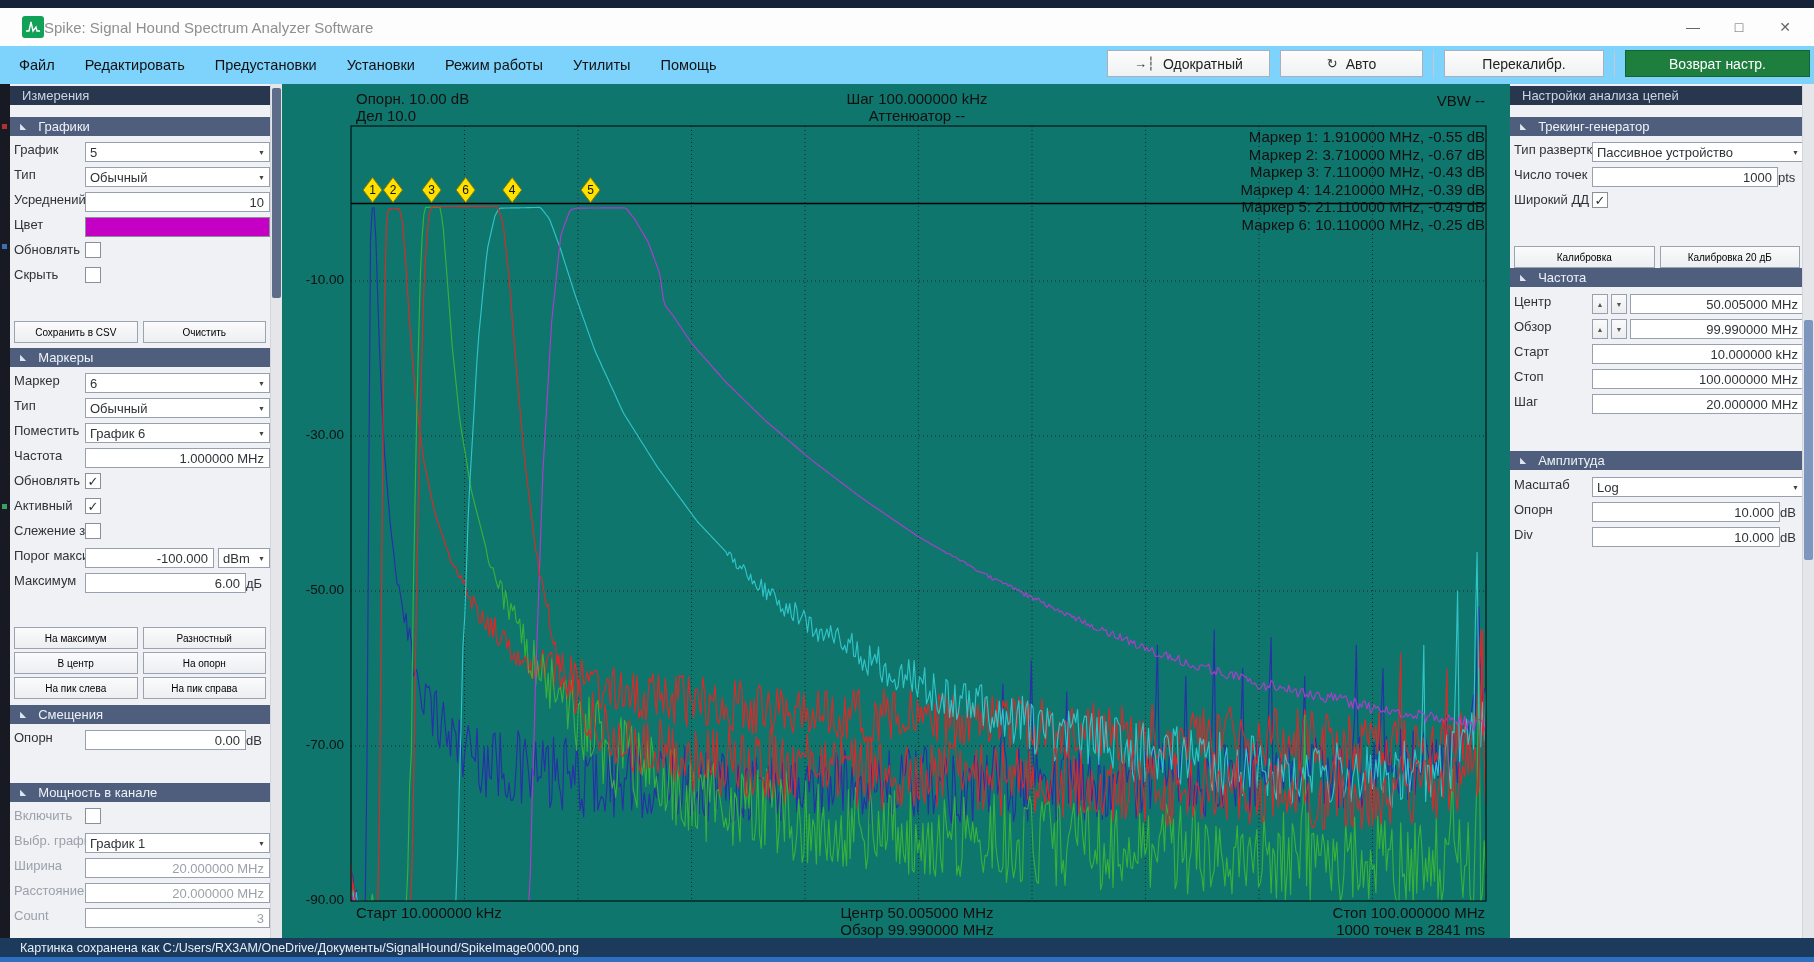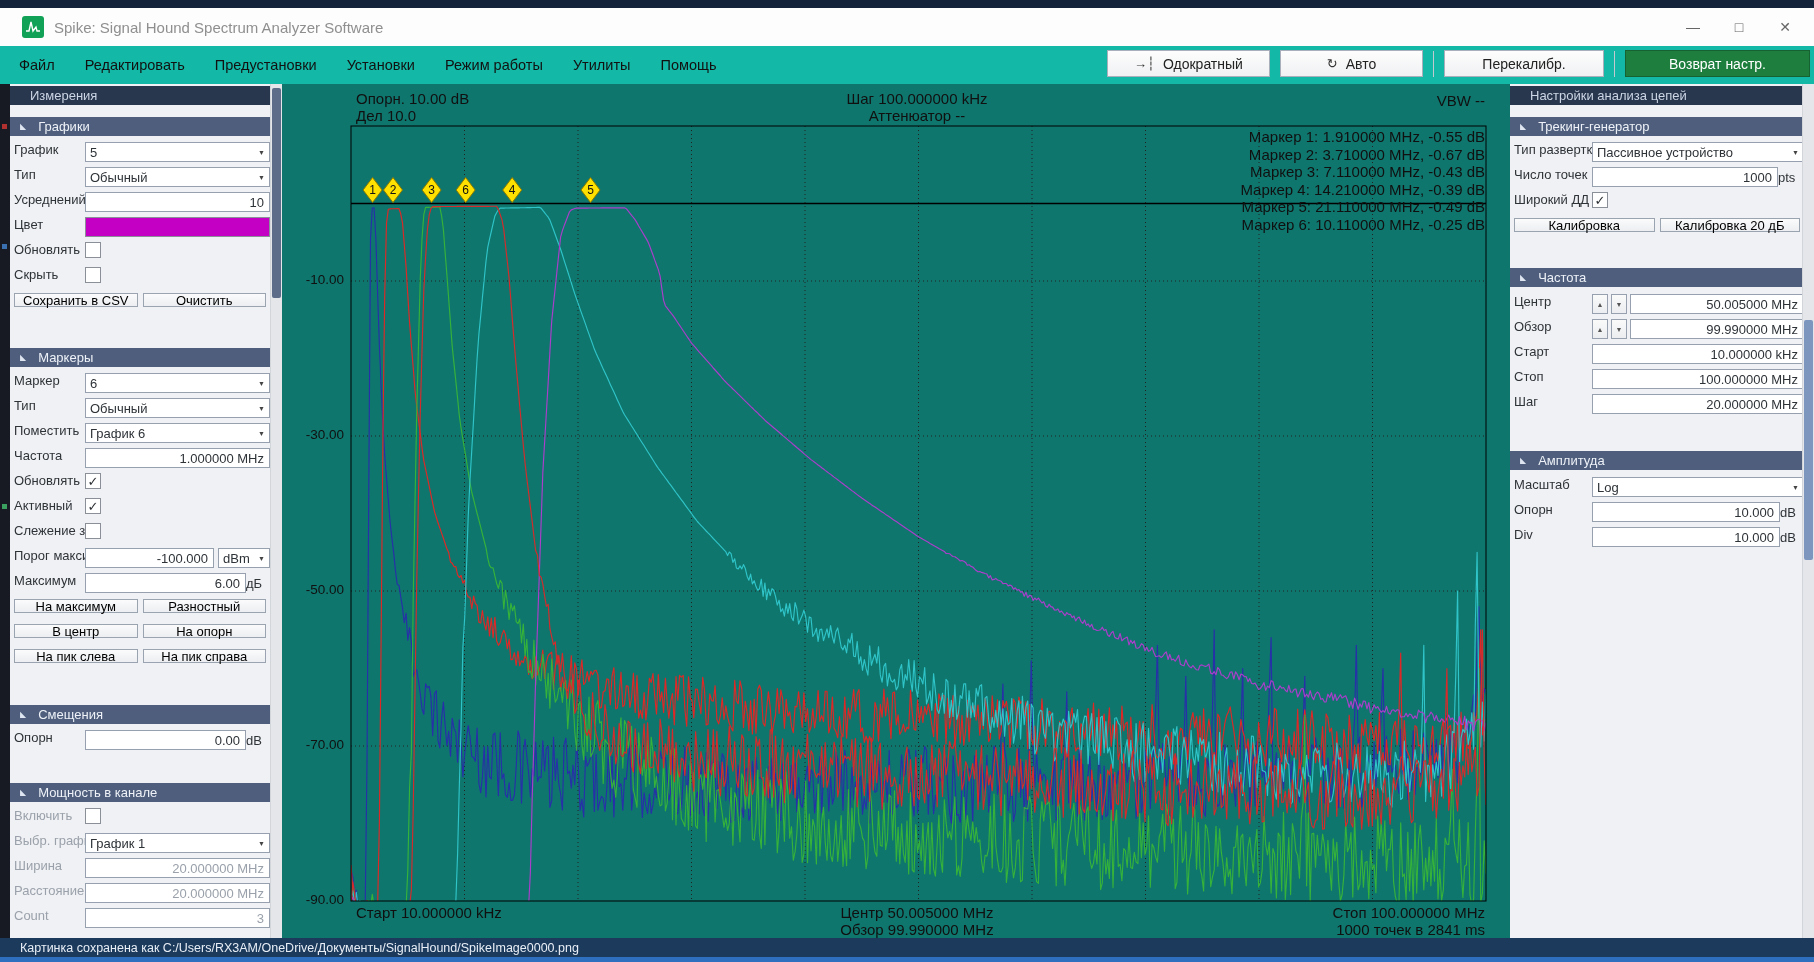--- a/index.html
+++ b/index.html
@@ -5,43 +5,43 @@
   html,body{margin:0;padding:0;background:#444;}
   .screen{position:relative;width:1814px;height:962px;background:#ffffff;
     font-family:"Liberation Sans","DejaVu Sans",sans-serif;overflow:hidden;
     -webkit-font-smoothing:antialiased;}
   
   .top-edge{position:absolute;left:0;top:0;width:1814px;height:8px;background:#15233a;}
   .titlebar{position:absolute;left:0;top:8px;width:1814px;height:38px;background:#fdfdfd;
     display:flex;align-items:center;border-bottom:1px solid #e3e3e3;}
   .app-icon{width:22px;height:22px;margin-left:22px;background:#12a257;border-radius:3px;
     display:flex;align-items:center;justify-content:center;}
-  .title-text{margin-left:10px;font-size:15px;color:#8f8f8f;}
+  .title-text{font-size:15px;color:#8f8f8f;}
   .win-controls{position:absolute;right:6px;top:0;height:38px;display:flex;}
   .win-btn{width:46px;height:38px;display:flex;align-items:center;justify-content:center;
     color:#666;font-size:14px;cursor:default;}
-  .menubar{position:absolute;left:0;top:46px;width:1814px;height:38px;background:#14b8a6;
+  .menubar{position:absolute;left:0;top:46px;width:1814px;height:38px;background:#7dd3fc;
     border-bottom:1px solid #d9dce1;display:flex;align-items:center;}
   .menu-item{font-size:14.5px;color:#111;padding:4px 11px;margin-left:8px;white-space:nowrap;}
   .tool-right{position:absolute;right:4px;top:50px;display:flex;align-items:center;gap:10px;}
   .tbtn{height:27px;border:1px solid #a9b0bb;background:linear-gradient(#fdfdfd,#f0f1f3);
     font-size:14px;color:#222;display:flex;align-items:center;justify-content:center;
     box-sizing:border-box;}
   .tbtn .ticon{margin-right:8px;color:#333;font-size:13px;}
   .tbtn.green{background:#1e7e3e;border-color:#166231;color:#fff;}
   .tsep{width:1px;height:26px;background:#c3c8cf;}
   
   .desktop-strip{position:absolute;left:0;top:84px;width:10px;height:856px;background:#171a22;}
   .desktop-strip i{position:absolute;left:2px;width:5px;height:5px;display:block;}
   .vscroll{position:absolute;width:12px;background:#e4e6ea;border-left:1px solid #d2d5da;box-sizing:border-box;}
   .vscroll .thumb{position:absolute;left:1px;width:9px;background:#5d6c88;border-radius:2px;}
   
   .panel{position:absolute;background:#f0f1f4;font-size:13px;color:#2e3338;}
   .panel-title{position:absolute;left:0;height:19px;background:#28364e;color:#ccd5e4;
-    font-size:13px;display:flex;align-items:center;padding-left:20px;box-sizing:border-box;}
+    font-size:13px;display:flex;align-items:center;padding-left:12px;box-sizing:border-box;}
   .hdr{position:absolute;left:0;height:19px;background:#4e5e7c;color:#eef2f8;font-size:13px;
     display:flex;align-items:center;padding-left:10px;box-sizing:border-box;}
   .hdr .tri{font-size:8px;color:#dfe6f2;margin-right:12px;}
   .rows{position:absolute;left:0;right:0;}
   .prow{height:25px;display:flex;align-items:flex-start;padding-left:4px;box-sizing:border-box;}
   .prow .lbl{width:71px;flex:none;white-space:nowrap;overflow:hidden;}
   .prow .lbl.dis{color:#9aa1aa;}
   .ctrl{flex:1;display:flex;align-items:center;min-width:0;}
   .dd,.inp{height:20px;background:#fff;border:1px solid #97a0ae;box-sizing:border-box;
     display:flex;align-items:center;font-size:13px;}
@@ -49,22 +49,22 @@
   .dd .arr{font-size:7px;color:#444;margin-left:4px;}
   .inp{flex:1;padding:0 5px;justify-content:flex-end;}
   .inp.dis span,.dd.dis span{color:#9aa1aa;}
   .unit{width:24px;flex:none;text-align:left;}
   .udd{flex:none;width:52px;margin-left:4px;}
   .cb{width:16px;height:16px;background:#fff;border:1px solid #8a8f98;box-sizing:border-box;
     display:flex;align-items:center;justify-content:center;font-size:13px;color:#2c2f33;}
   .cb:not(.on){color:transparent;}
   .swatch{flex:1;height:18px;border:1px solid #8a8f98;}
   .btnrow{display:flex;gap:5px;padding:1px 4px;height:25px;box-sizing:border-box;}
-  .pbtn{flex:1;height:14px;border:1px solid #9aa3b0;background:linear-gradient(#fbfbfc,#eceef1);
-    font-size:13px;display:flex;align-items:center;justify-content:center;white-space:nowrap;}
+  .pbtn{flex:1;height:22px;border:1px solid #9aa3b0;background:linear-gradient(#fbfbfc,#eceef1);
+    font-size:10px;display:flex;align-items:center;justify-content:center;white-space:nowrap;margin-top:28px;}
   .spin{width:16px;height:20px;border:1px solid #97a0ae;background:linear-gradient(#fafafa,#ebedf0);
     box-sizing:border-box;display:flex;align-items:center;justify-content:center;
     font-size:7px;color:#555;margin-right:3px;flex:none;}
   
   .chart-area{position:absolute;left:282px;top:84px;width:1228px;height:856px;background:#0f766e;}
   .ctext{position:absolute;font-size:15px;color:#101010;white-space:nowrap;}
   .ctext.c{transform:translateX(-50%);}
   .ctext.r{transform:translateX(-100%);}
   .ylab{position:absolute;font-size:13.5px;color:#101010;width:60px;text-align:right;}
   .mreadout{position:absolute;text-align:right;font-size:15px;color:#101010;line-height:17.5px;}

